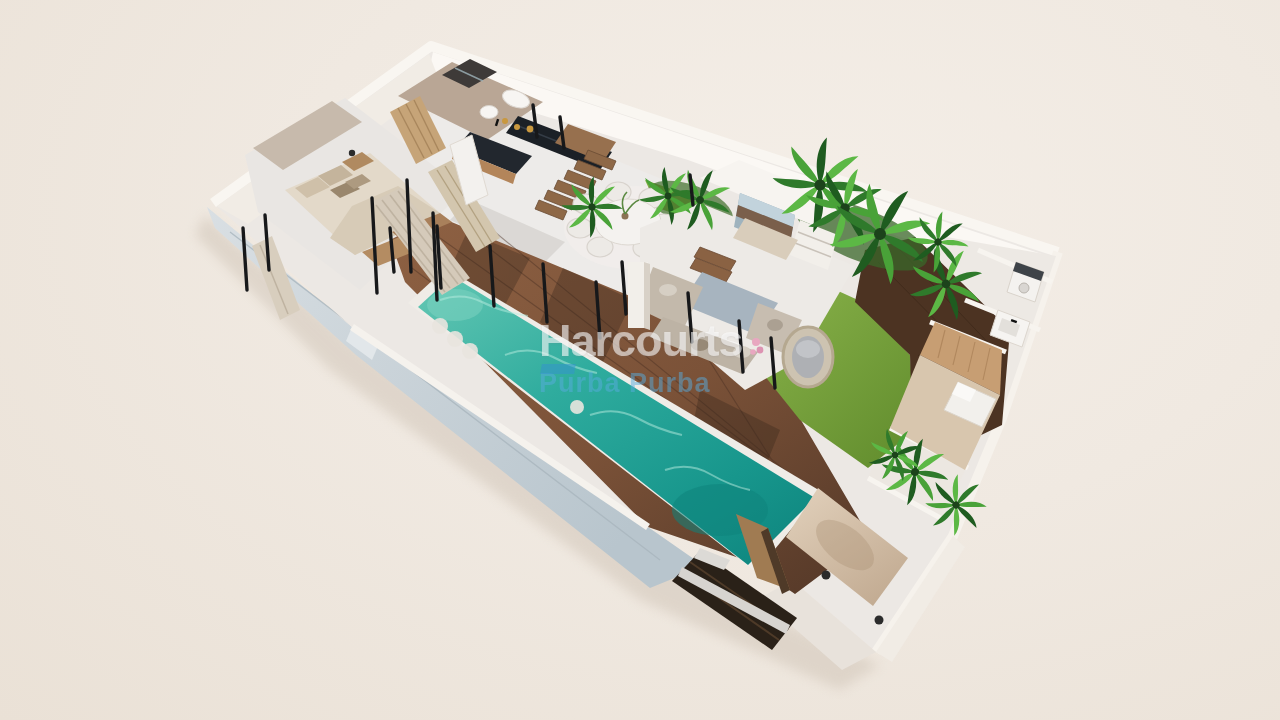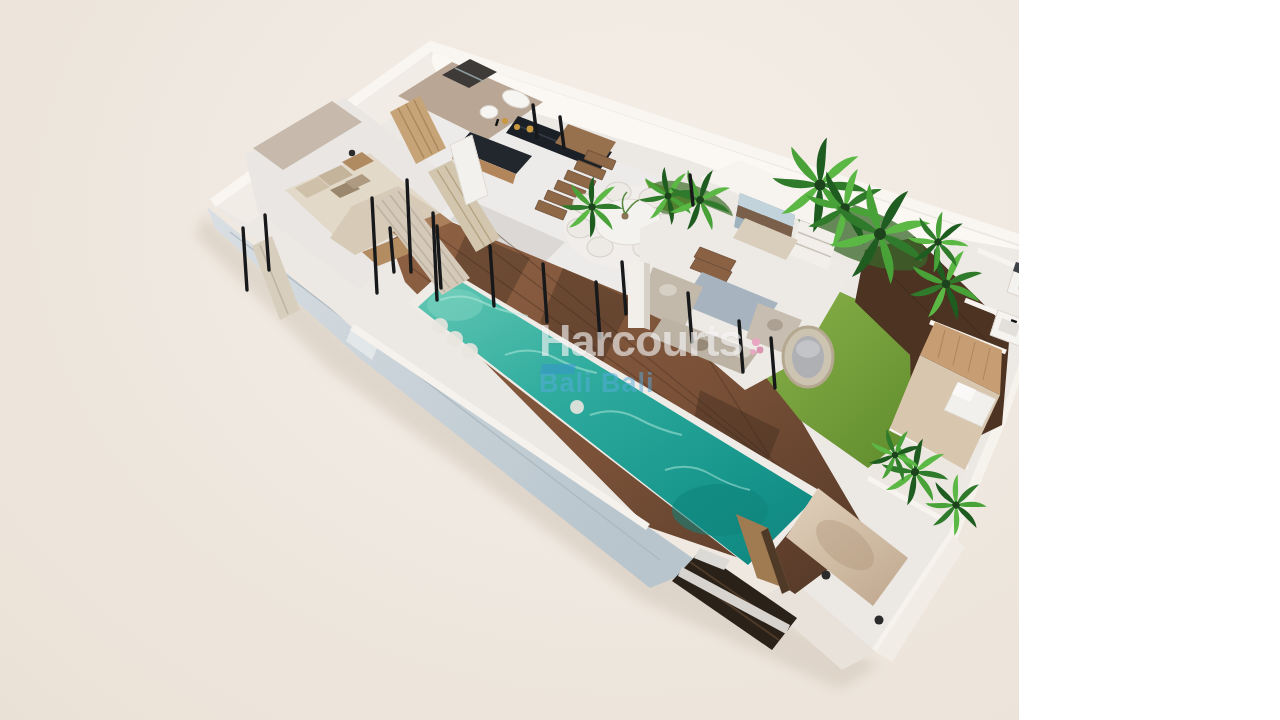--- a/index.html
+++ b/index.html
@@ -1,16 +1,16 @@
 <!DOCTYPE html>
 <html><head>
 <meta charset="utf-8">
 <style>
   html,body{margin:0;padding:0;}
-  #stage{position:relative;width:1019px;height:720px;overflow:hidden;
+  #stage{position:relative;width:1280px;height:720px;overflow:hidden;
          font-family:"Liberation Sans", sans-serif;
          background:radial-gradient(ellipse at 62% 30%, #F4EEE7 0%, #F0E9E1 45%, #EAE1D6 100%);}
   #stage svg{position:absolute;left:0;top:0;}
   .watermark{position:absolute;left:539px;top:318px;pointer-events:none;}
   .wm-brand{font-size:45px;font-weight:700;letter-spacing:-1px;color:rgba(255,255,255,0.58);
             text-shadow:0 1px 2px rgba(120,120,130,0.15);line-height:1;}
   .wm-bar{width:34px;height:10px;margin:1px 0 0 2px;background:rgba(52,148,204,0.55);transform:skewX(-10deg);}
   .wm-sub{font-size:27px;font-weight:700;letter-spacing:1px;color:rgba(88,172,222,0.50);
           line-height:1;margin-top:-4px;}
 </style>
@@ -347,15 +347,15 @@
     <line x1="265" y1="215" x2="269" y2="270"></line>
     <line x1="533" y1="105" x2="537" y2="137"></line>
     <line x1="560" y1="117" x2="564" y2="148"></line>
     <line x1="690" y1="175" x2="693" y2="205"></line>
   </g>
 </svg>
 
 <div class="watermark">
   <div class="wm-brand">Harcourts</div>
   <div class="wm-bar"></div>
-  <div class="wm-sub">Bali Bali</div>
+  <div class="wm-sub">Purba Purba</div>
 </div>
 </div>
 
 </body></html>

